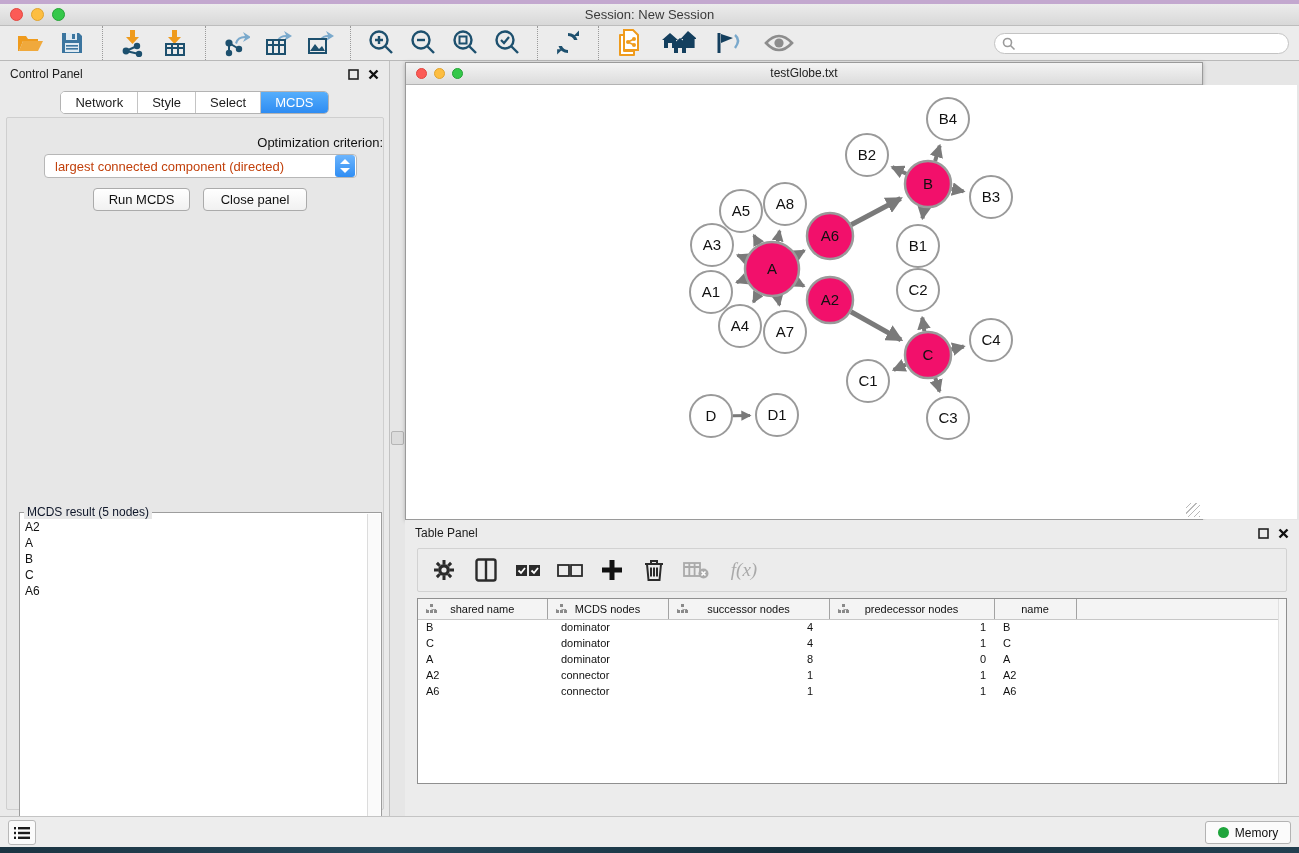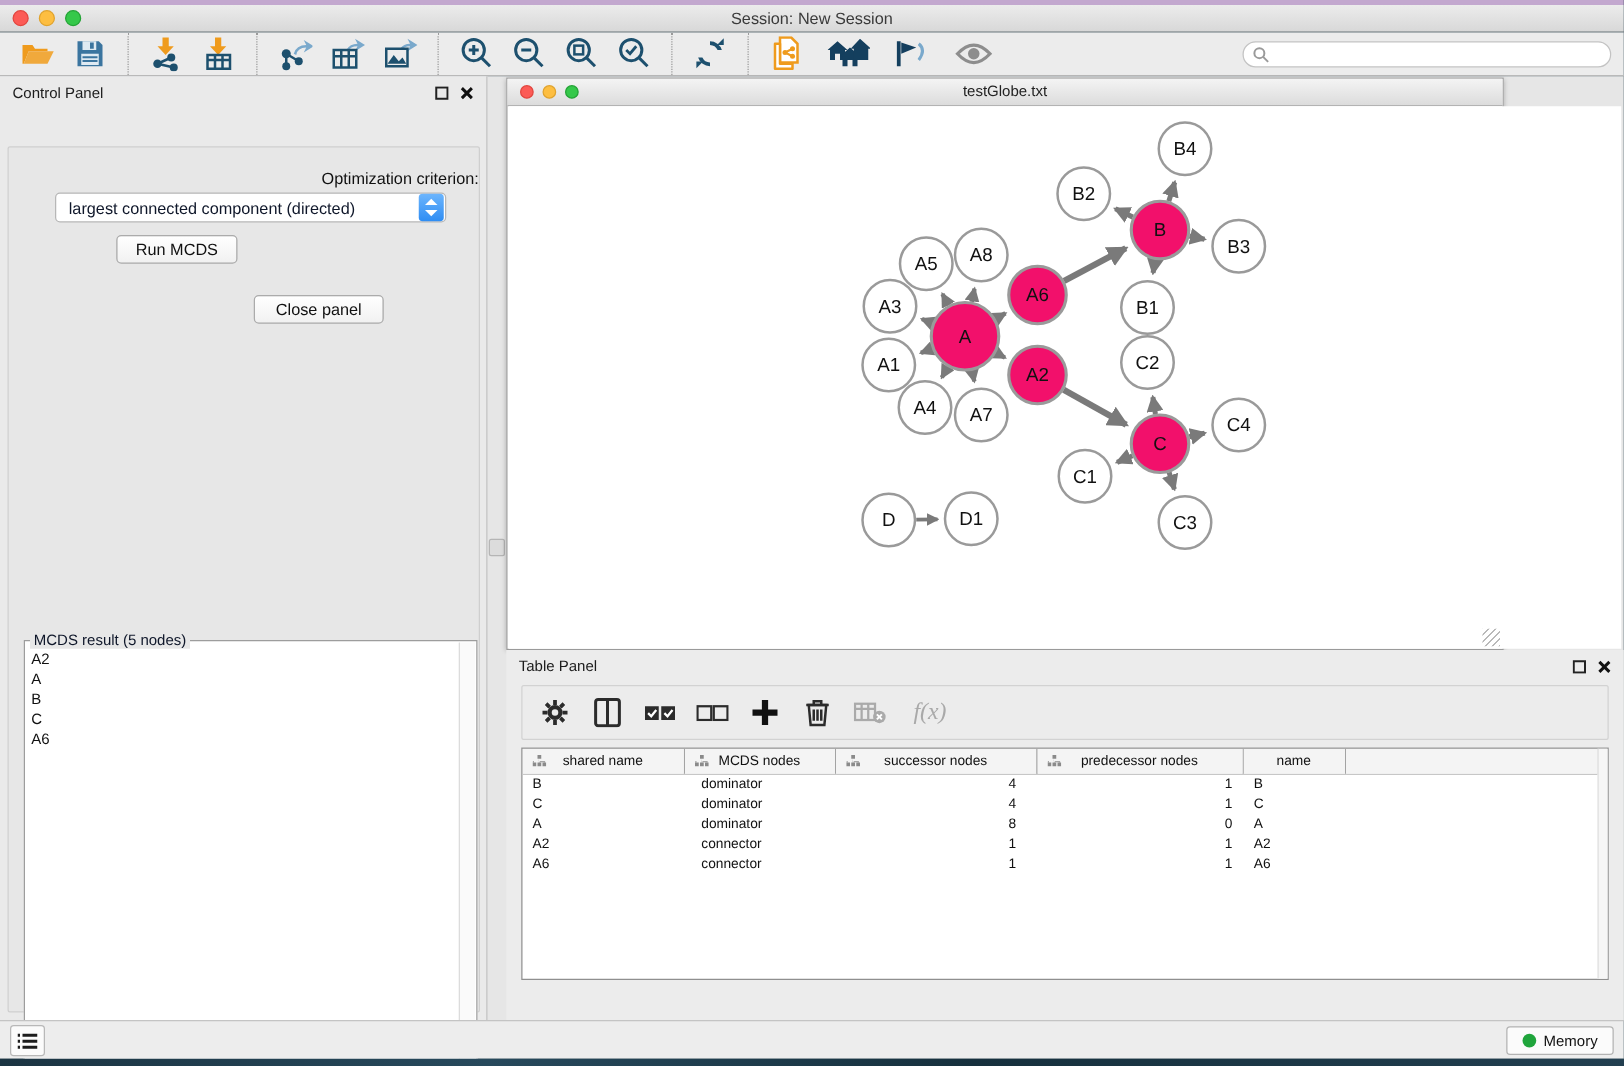--- a/index.html
+++ b/index.html
@@ -37,31 +37,31 @@
   #cp-tabs-row { display:flex; justify-content:center; margin-top:4px; }
   .seg-control { display:flex; border:1px solid #b3b3b3; border-radius:5px; overflow:hidden; background:#fff; }
   .seg { font-size:13px; color:#1c1c1c; padding:3px 14px; background:#fff; border-right:1px solid #c4c4c4; cursor:default; }
   .seg:last-child { border-right:none; }
   .seg.sel { background:linear-gradient(#55aefc,#2e8cf2); color:#fff; }
   #cp-body { position:absolute; left:6px; top:56px; width:378px; height:693px;
     background:#e7e7e7; border:1px solid #cfcfcf; border-radius:2px; }
   #opt-label { width:100%; text-align:right; top:17px; font-size:13px; color:#111; }
   #criterion-select { left:37px; top:36px; width:313px; height:24px; background:#fff;
     border:1px solid #b7b7b7; border-radius:4px; display:flex; align-items:center; }
-  #criterion-text { font-size:13px; color:#0f172a; padding-left:10px; flex:1; }
+  #criterion-text { font-size:13px; color:#c2410c; padding-left:10px; flex:1; }
   #criterion-stepper { width:20px; height:22px; margin-right:1px; border-radius:3px;
     background:linear-gradient(#6cb5fd,#2f8df3); position:relative; }
   .chev { position:absolute; left:5px; width:0; height:0; border-left:5px solid transparent; border-right:5px solid transparent; }
   .chev.up { top:4px; border-bottom:5px solid #fff; }
   .chev.dn { bottom:4px; border-top:5px solid #fff; }
   .cp-btn { top:70px; height:23px; background:linear-gradient(#ffffff,#f1f1f1);
     border:1px solid #ababab; border-radius:4px; font-size:13px; color:#111;
     display:flex; align-items:center; justify-content:center; }
   #run-btn { left:86px; width:97px; }
-  #closepanel-btn { left:196px; width:104px;margin-top:48px; }
+  #closepanel-btn { left:196px; width:104px; }
   #result-box { left:12px; top:394px; width:363px; height:340px; border:1px solid #9d9d9d;
     background:#fff; }
   #result-legend { position:absolute; left:4px; top:-8px; background:#e7e7e7; font-size:12px;
     color:#0f172a; padding:0 3px; }
   #result-list { position:absolute; left:1px; top:6px; width:346px; height:330px; overflow:hidden; }
   .result-item { font-size:12px; color:#111; line-height:16px; padding-left:4px; }
   #result-scrollbar { position:absolute; right:1px; top:1px; width:13px; height:336px;
     background:#fafafa; border-left:1px solid #dcdcdc; }
 
   
@@ -295,20 +295,28 @@
       <div class="panel-titlebar">
         <span class="panel-title">Control Panel</span>
         <span class="panel-title-icons">
           <svg width="11" height="11" viewBox="0 0 11 11">
               <rect x="1" y="1" width="9" height="9" fill="none" stroke="#222" stroke-width="1.6"></rect>
             </svg>
           <svg width="11" height="11" viewBox="0 0 11 11">
               <path d="M1.5 1.5 L9.5 9.5 M9.5 1.5 L1.5 9.5" stroke="#111" stroke-width="2.4"></path>
             </svg>
         </span>
+      </div>
+      <div id="cp-tabs-row">
+        <div class="seg-control" id="cp-tabs">
+            <div class="seg">Network</div>
+            <div class="seg">Style</div>
+            <div class="seg">Select</div>
+            <div class="seg sel">MCDS</div>
+          </div>
       </div>
       <div id="cp-body">
         <div id="opt-label" class="abs">Optimization criterion:</div>
         <div id="criterion-select" class="abs">
           <span id="criterion-text">largest connected component (directed)</span>
           <span id="criterion-stepper">
               <span class="chev up"></span>
               <span class="chev dn"></span>
             </span>
         </div>

